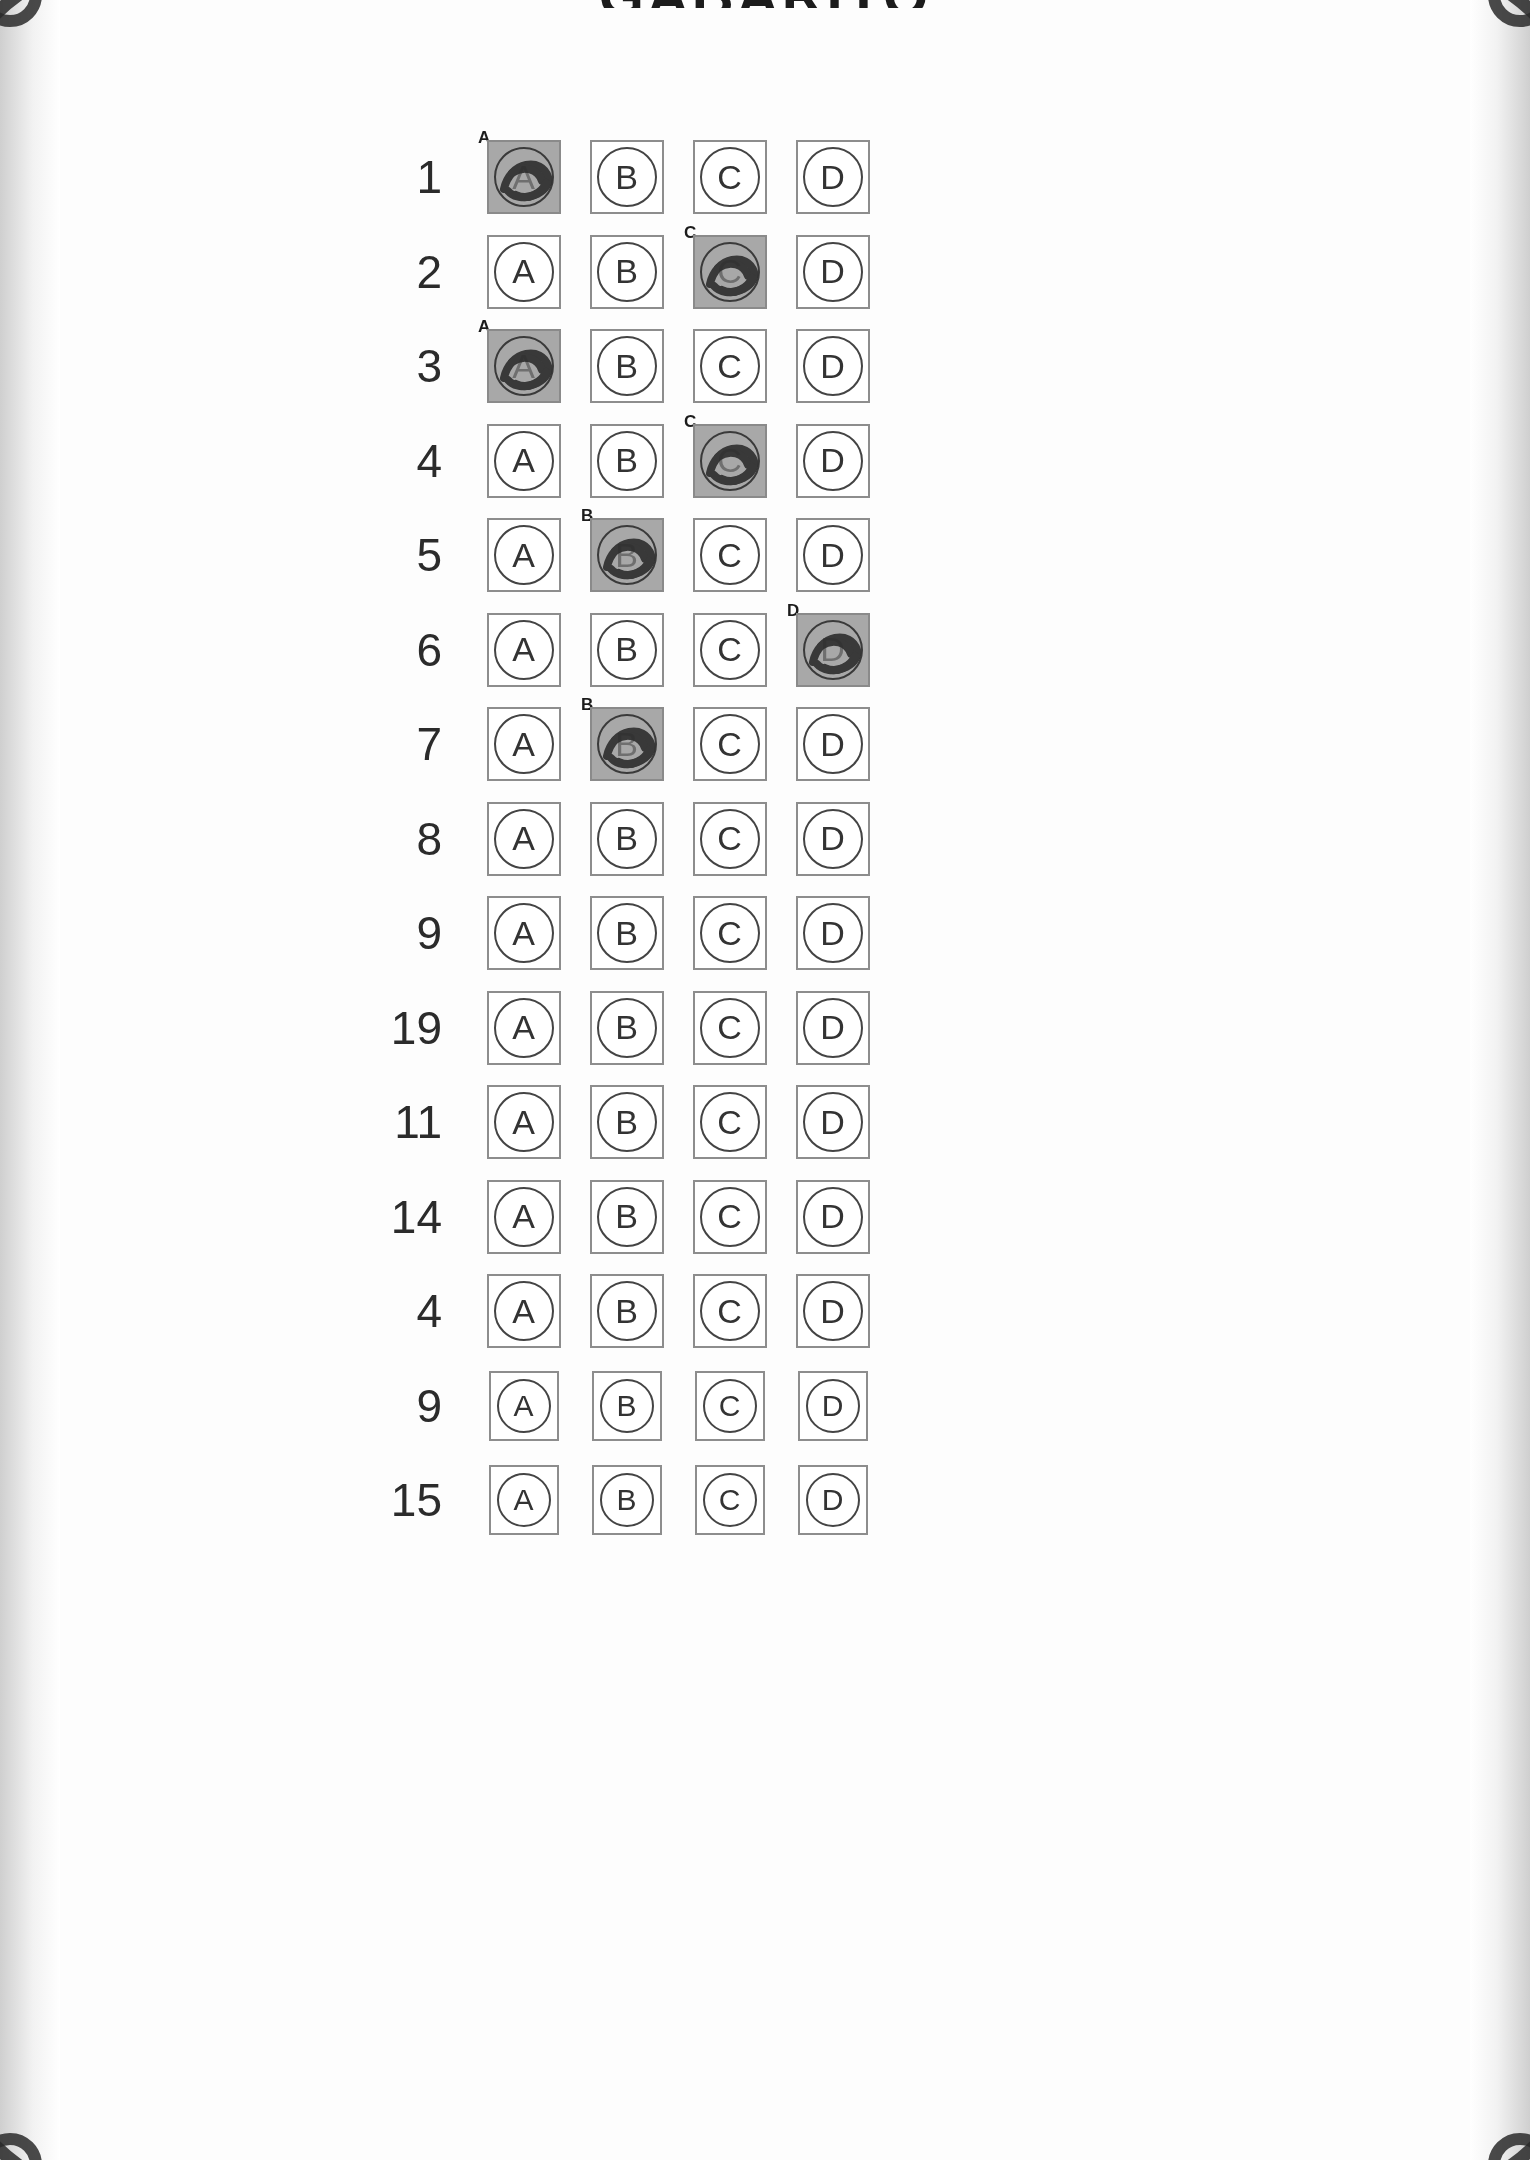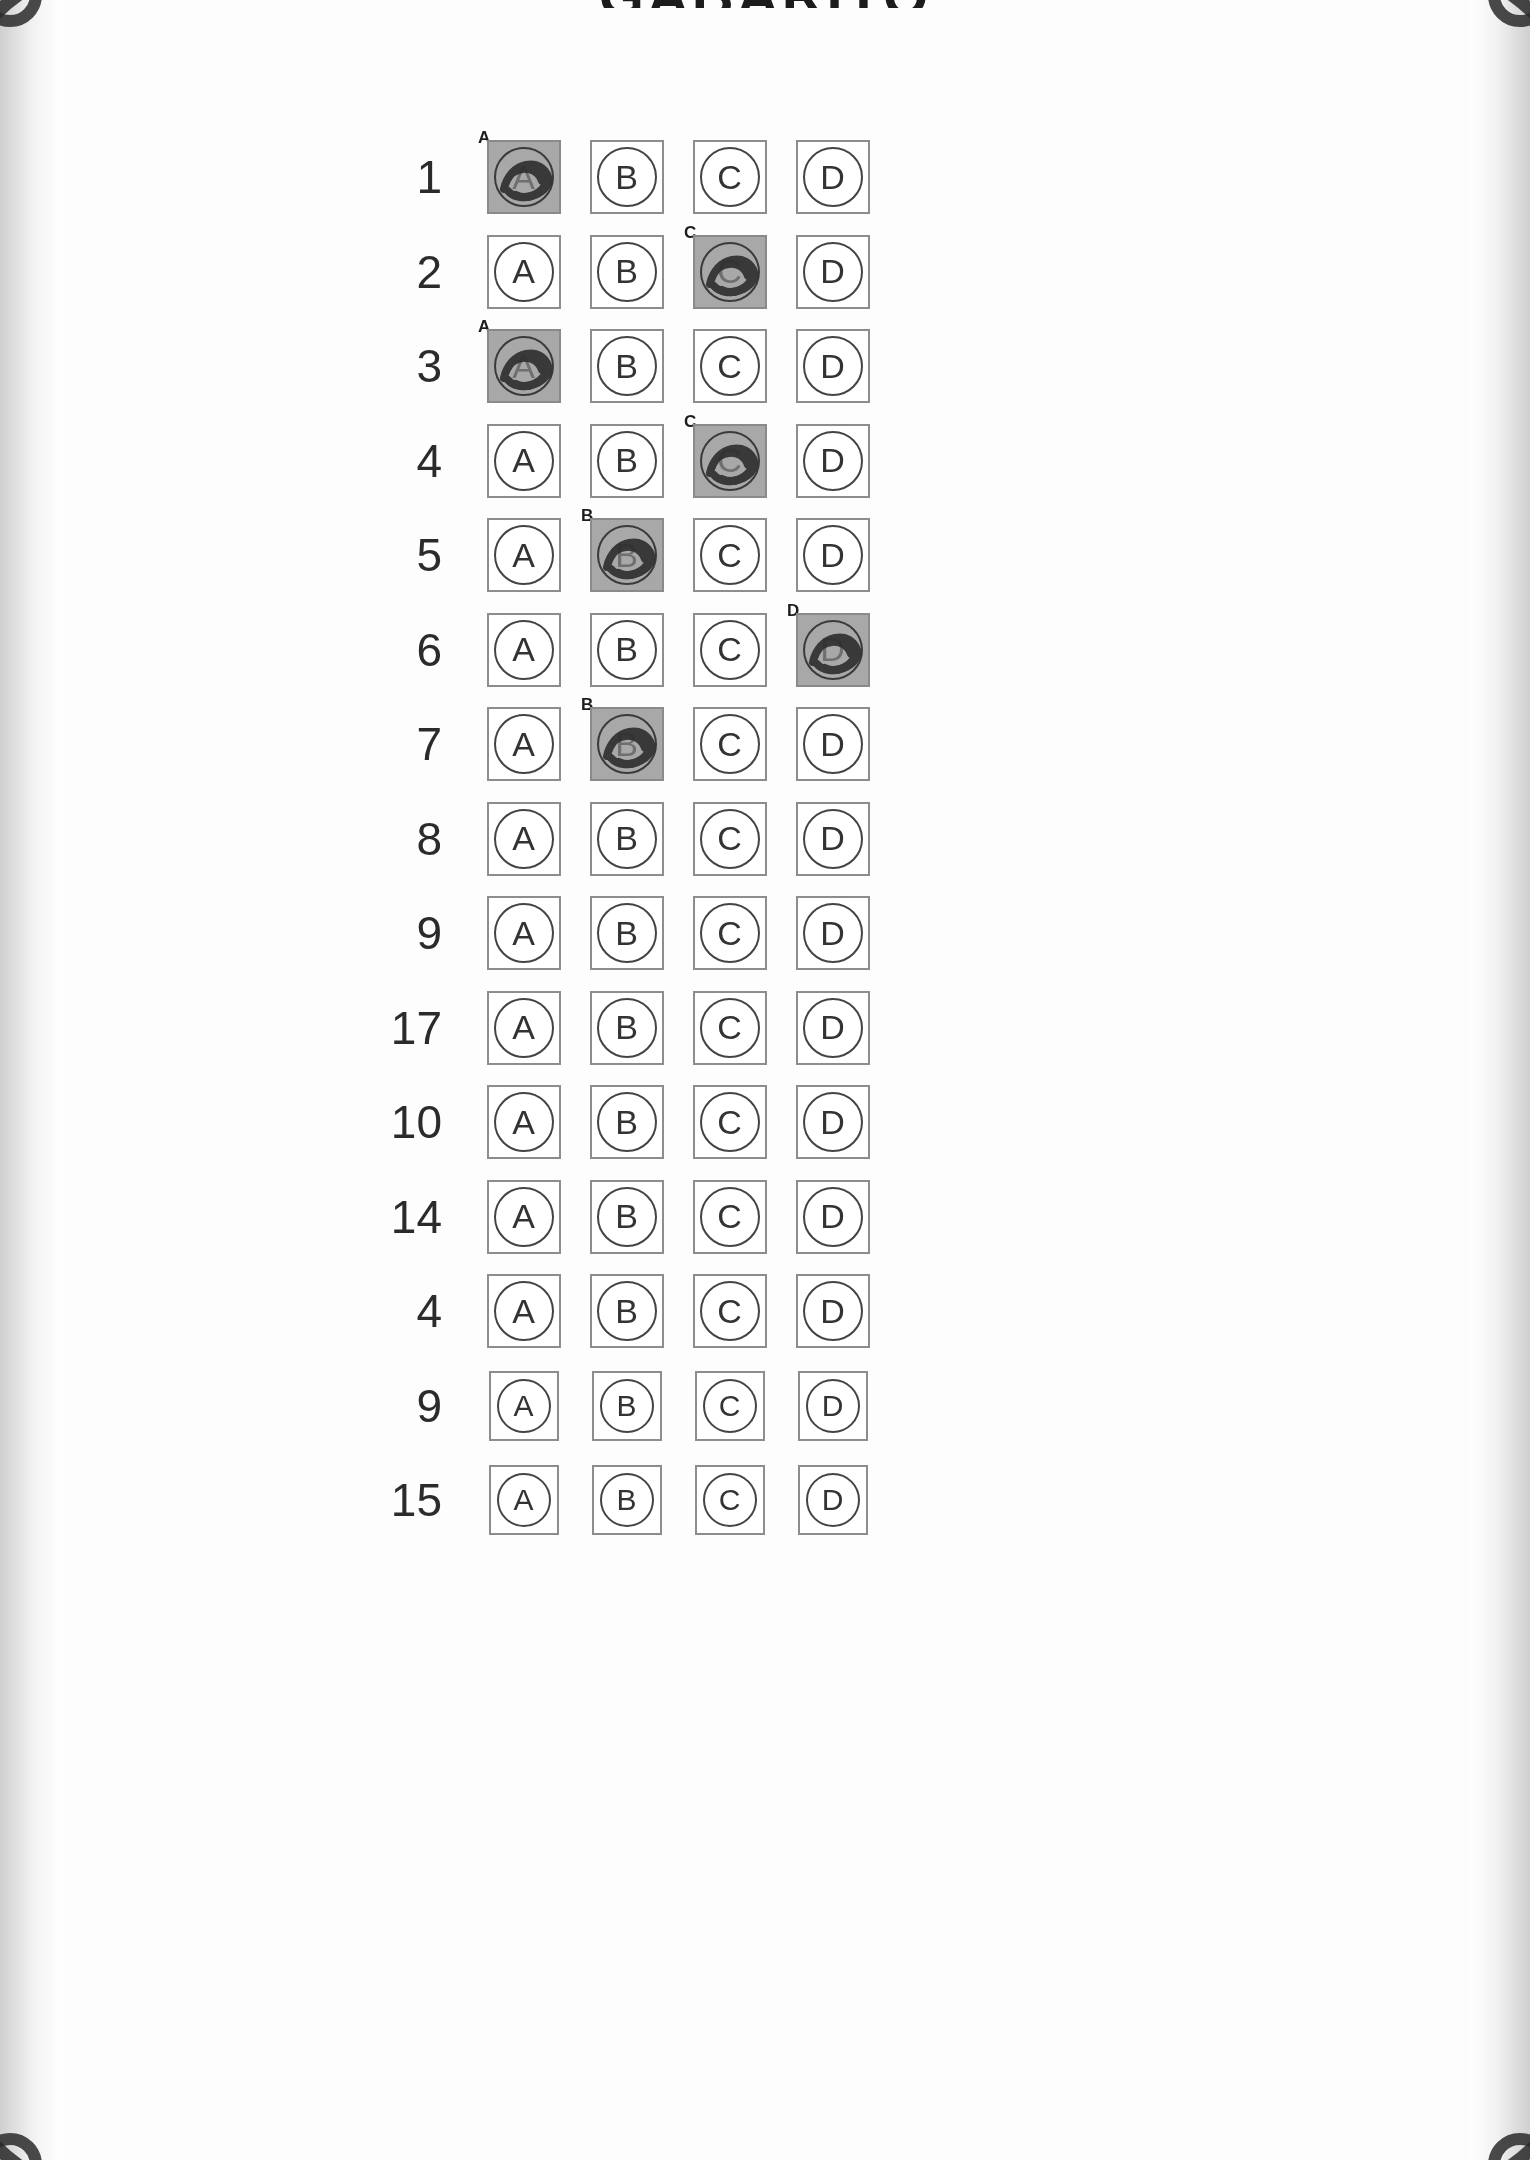--- a/index.html
+++ b/index.html
@@ -451,44 +451,44 @@
           <div class="bubble">C</div>
         </div>
       </div>
       <div class="opt">
         <div class="box">
           <div class="bubble">D</div>
         </div>
       </div>
     </div>
     <div class="row">
-      <div class="qnum">17</div>
-      <div class="opt">
-        <div class="box">
-          <div class="bubble">A</div>
-        </div>
-      </div>
-      <div class="opt">
-        <div class="box">
-          <div class="bubble">B</div>
-        </div>
-      </div>
-      <div class="opt">
-        <div class="box">
-          <div class="bubble">C</div>
-        </div>
-      </div>
-      <div class="opt">
-        <div class="box">
-          <div class="bubble">D</div>
-        </div>
-      </div>
-    </div>
-    <div class="row">
-      <div class="qnum">10</div>
+      <div class="qnum">19</div>
+      <div class="opt">
+        <div class="box">
+          <div class="bubble">A</div>
+        </div>
+      </div>
+      <div class="opt">
+        <div class="box">
+          <div class="bubble">B</div>
+        </div>
+      </div>
+      <div class="opt">
+        <div class="box">
+          <div class="bubble">C</div>
+        </div>
+      </div>
+      <div class="opt">
+        <div class="box">
+          <div class="bubble">D</div>
+        </div>
+      </div>
+    </div>
+    <div class="row">
+      <div class="qnum">11</div>
       <div class="opt">
         <div class="box">
           <div class="bubble">A</div>
         </div>
       </div>
       <div class="opt">
         <div class="box">
           <div class="bubble">B</div>
         </div>
       </div>

